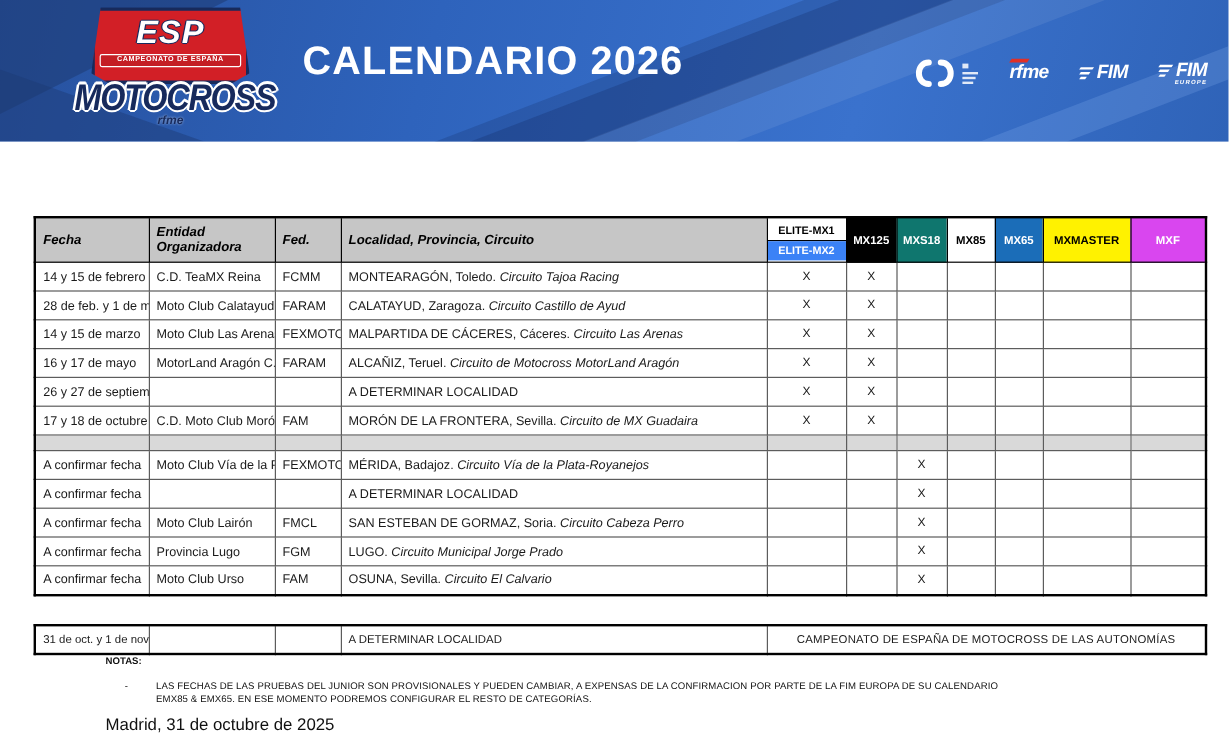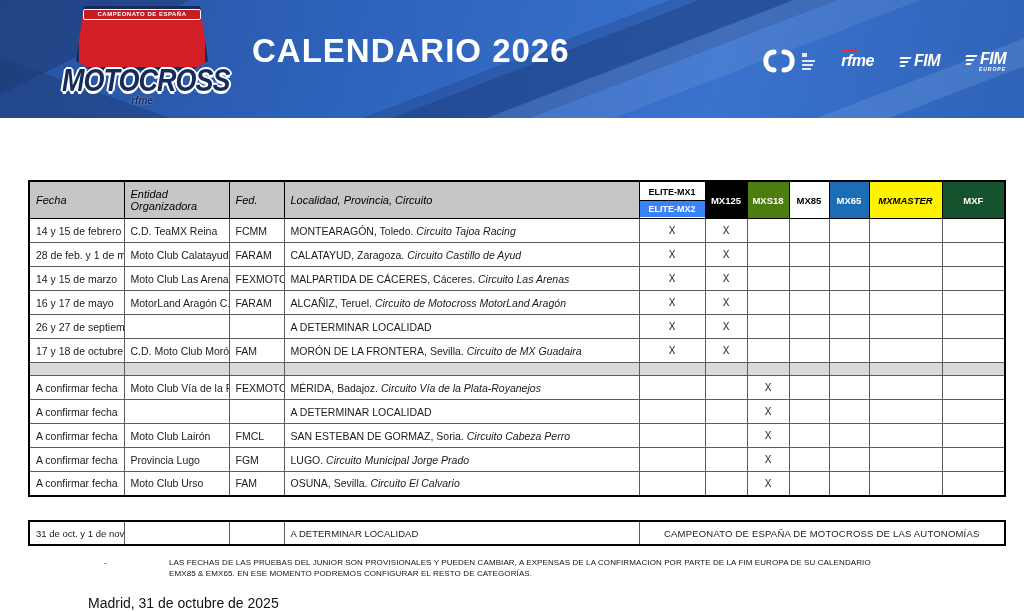--- a/index.html
+++ b/index.html
@@ -52,58 +52,59 @@
   .heading{position:absolute;left:0;top:141px;width:1024px;text-align:center;
            font-size:17.5px;font-weight:800;color:#000;}
 
   table{border-collapse:collapse;table-layout:fixed;}
   .main-table{position:absolute;left:28px;top:180px;width:976px;border:2px solid #000;}
   .final-table{position:absolute;left:28px;top:520px;width:976px;border:2px solid #000;}
 
   th{border:1.5px solid #000;padding:0;}
   td{border:1px solid #5c5c5c;padding:0 0 0 6px;font-size:10.5px;color:#1a1a1a;
      overflow:hidden;white-space:nowrap;}
-  .hdr-left{background:#c6c6c6;text-align:left;font-size:11px;font-weight:400;font-style:italic;
+  .hdr-left{background:#c6c6c6;text-align:left;font-size:11px;font-weight:700;font-style:italic;
             padding:2px 0 2px 6px;height:32px;vertical-align:middle;color:#000;white-space:normal;line-height:12px;}
   .hdr-cat{font-size:9.5px;font-weight:700;vertical-align:middle;height:32px;}
   .split{display:flex;flex-direction:column;height:33px;}
   .split > div{flex:1;display:flex;align-items:center;justify-content:center;font-size:9px;font-weight:700;}
   .split-top{border-bottom:1.5px solid #000;}
 
   tr.body-row{height:24px;margin-top:20px;}
   td.c-mark{text-align:center;padding:0;font-size:10px;}
   .circuit{font-style:italic;}
   tr.sep{height:13px;}
   tr.sep td{background:#d9d9d9;}
 
   .final-table td{font-size:9.5px;height:22px;}
   td.c-span{text-align:center;padding:0;letter-spacing:.2px;}
 
   .notes{position:absolute;left:88px;top:546px;font-size:8px;color:#111;}
   .notes-label{font-weight:700;font-size:8px;}
   .note-item{display:flex;margin-top:12px;margin-left:16px;}
   .note-dash{width:26px;}
-  .note-text div{line-height:10.5px;letter-spacing:.1px;margin-left:39px;}
+  .note-text div{line-height:10.5px;letter-spacing:.1px;}
   .madrid{position:absolute;left:88px;top:595px;font-size:14px;color:#111;}
 </style>
 </head>
 <body>
 
 <div class="sheet">
 
   <div class="banner">
     <div class="stripe st2"></div>
     <div class="stripe st1"></div>
     <div class="stripe st3"></div>
     <div class="stripe st4"></div>
     <div class="stripe st5"></div>
     <div class="stripe st6"></div>
 
     <div class="logo">
       <div class="logo-plate">
+        <div class="logo-esp">ESP</div>
         <div class="logo-sub">CAMPEONATO DE ESPAÑA</div>
       </div>
       <div class="logo-moto">MOTOCROSS</div>
       <div class="logo-rfme">rfme</div>
     </div>
 
     <div class="banner-title">CALENDARIO 2026</div>
 
     <div class="partners">
       <div class="csd">
@@ -161,25 +162,25 @@
         <th class="hdr-left">Entidad Organizadora</th>
         <th class="hdr-left">Fed.</th>
         <th class="hdr-left">Localidad, Provincia, Circuito</th>
         <th class="hdr-cat" id="cat-elite" style="padding: 0px;">
             <div class="split">
               <div class="split-top" style="background: rgb(255, 255, 255); color: rgb(0, 0, 0);">ELITE-MX1</div>
               <div style="background: #3b82f6; color: rgb(255, 255, 255);">ELITE-MX2</div>
             </div>
           </th>
         <th class="hdr-cat" style="background: rgb(0, 0, 0); color: rgb(255, 255, 255);">MX125</th>
-        <th class="hdr-cat" style="background: #4d7c0f; color: rgb(255, 255, 255); margin-top: 16px;">MXS18</th>
+        <th class="hdr-cat" style="background: #0f766e; color: rgb(255, 255, 255); margin-top: 16px;">MXS18</th>
         <th class="hdr-cat" style="background: rgb(255, 255, 255); color: rgb(0, 0, 0);">MX85</th>
         <th class="hdr-cat" style="background: rgb(27, 109, 184); color: rgb(255, 255, 255);">MX65</th>
-        <th class="hdr-cat" style="background: rgb(255, 242, 0); color: rgb(0, 0, 0); font-style: italic;">MXMASTER</th>
-        <th class="hdr-cat" style="background: #14532d; color: rgb(255, 255, 255);">MXF</th>
+        <th class="hdr-cat" style="background: rgb(255, 242, 0); color: rgb(0, 0, 0);">MXMASTER</th>
+        <th class="hdr-cat" style="background: #d946ef; color: rgb(255, 255, 255);">MXF</th>
       </tr>
     </thead>
     <tbody id="tbody-main">
         <tr class="body-row">
       <td class="c-fecha">14 y 15 de febrero</td>
       <td class="c-entidad">C.D. TeaMX Reina</td>
       <td class="c-fed">FCMM</td>
       <td class="c-loc"><span class="place">MONTEARAGÓN, Toledo.</span> <span class="circuit">Circuito Tajoa Racing</span></td>
       <td class="c-mark">X</td>
       <td class="c-mark">X</td>
@@ -348,20 +349,21 @@
         <td>31 de oct. y 1 de nov.</td>
         <td></td>
         <td></td>
         <td>A DETERMINAR LOCALIDAD</td>
         <td class="c-span">CAMPEONATO DE ESPAÑA DE MOTOCROSS DE LAS AUTONOMÍAS</td>
       </tr>
     </tbody>
   </table>
 
   <div class="notes">
+    <div class="notes-label">NOTAS:</div>
     <div class="note-item">
       <span class="note-dash">-</span>
       <span class="note-text">
         <div>LAS FECHAS DE LAS PRUEBAS DEL JUNIOR SON PROVISIONALES Y PUEDEN CAMBIAR, A EXPENSAS DE LA CONFIRMACION POR PARTE DE LA FIM EUROPA DE SU CALENDARIO</div>
         <div>EMX85 &amp; EMX65. EN ESE MOMENTO PODREMOS CONFIGURAR EL RESTO DE CATEGORÍAS.</div>
       </span>
     </div>
   </div>
   <div class="madrid">Madrid, 31 de octubre de 2025</div>
 

